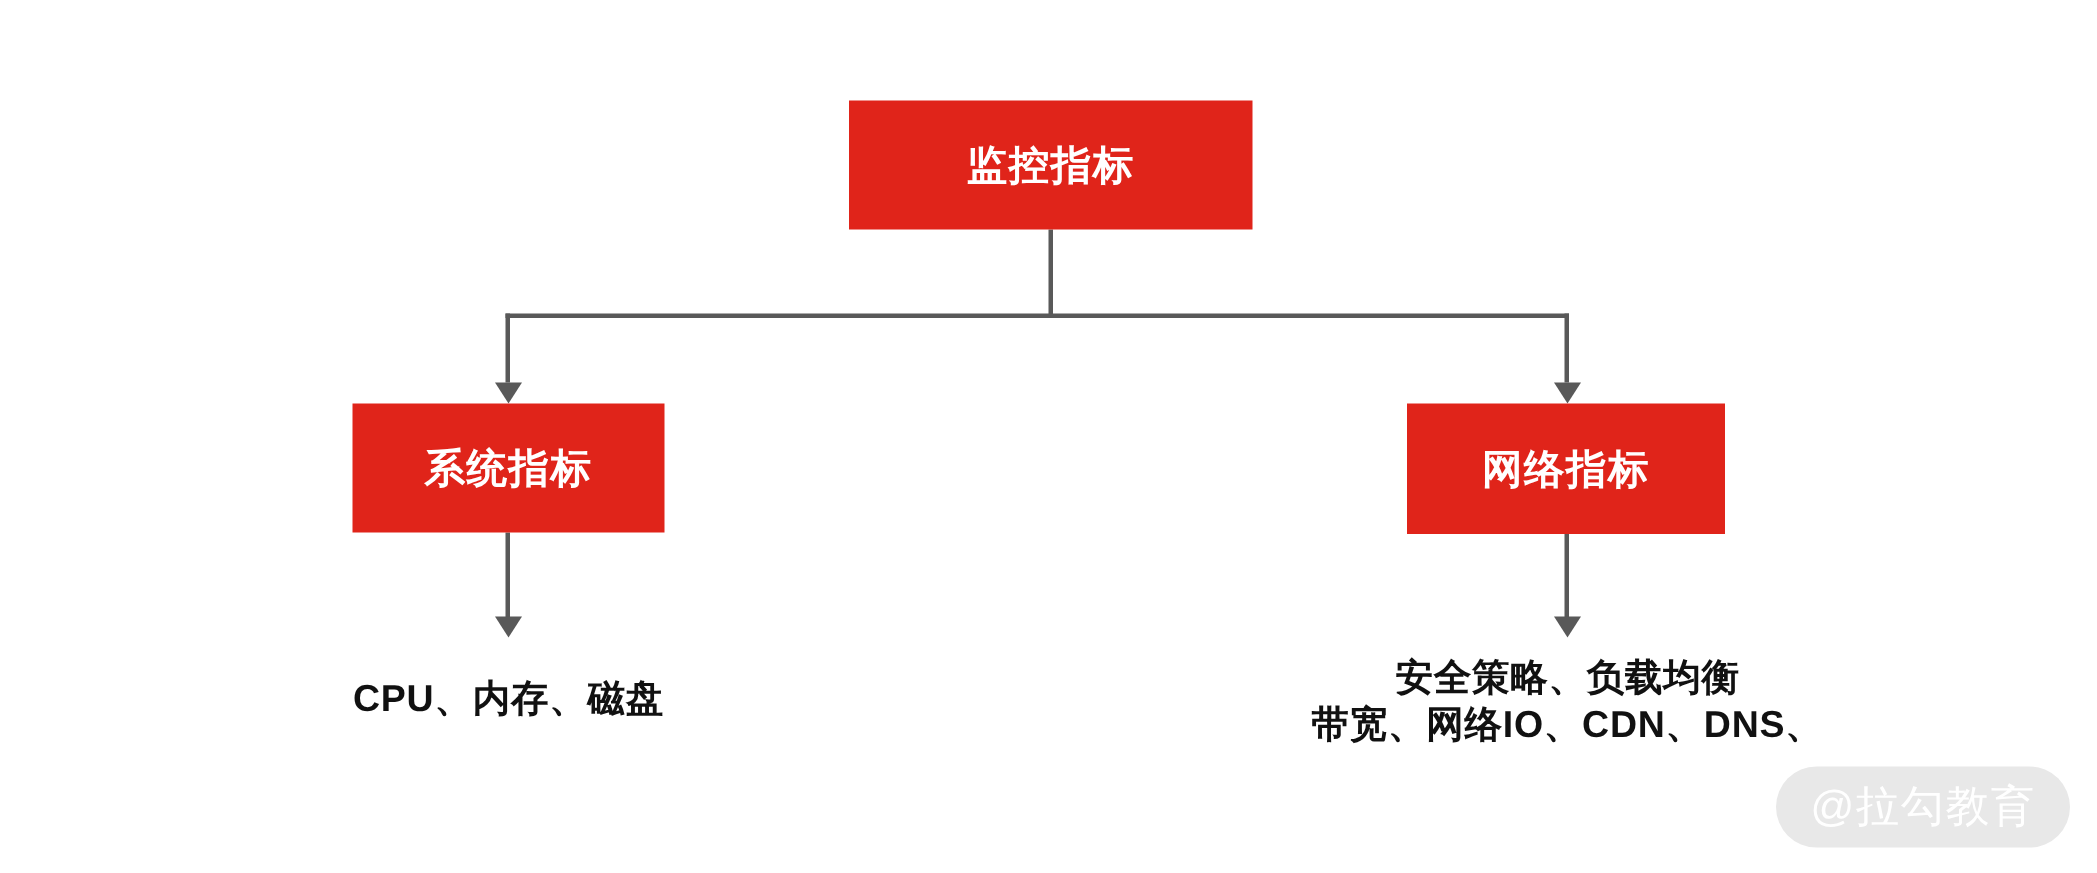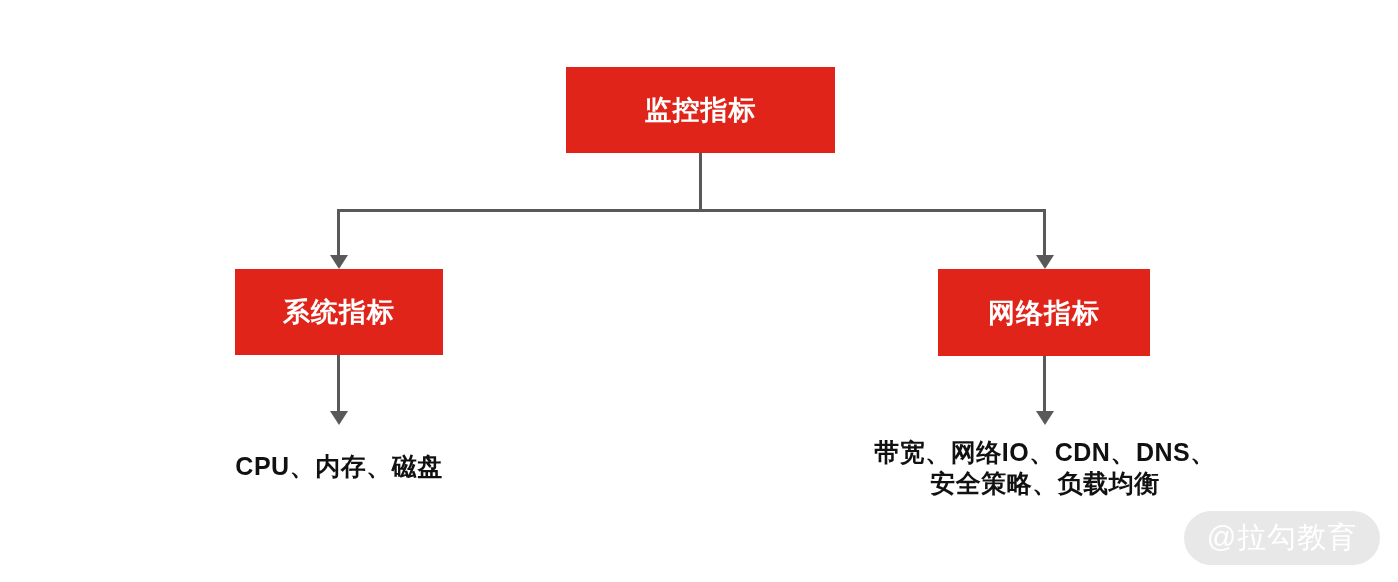--- a/index.html
+++ b/index.html
@@ -111,21 +111,21 @@
 
   <div class="node node-right">
     <span>网络指标</span>
   </div>
 
   <div class="detail detail-left">
     <div>CPU、内存、磁盘</div>
   </div>
 
   <div class="detail detail-right">
+    <div>安全策略、负载均衡</div>
     <div>带宽、网络IO、CDN、DNS、</div>
-    <div>安全策略、负载均衡</div>
   </div>
 
   <div class="watermark">
     <span>@拉勾教育</span>
   </div>
 
 </div>
 
 </body></html>

